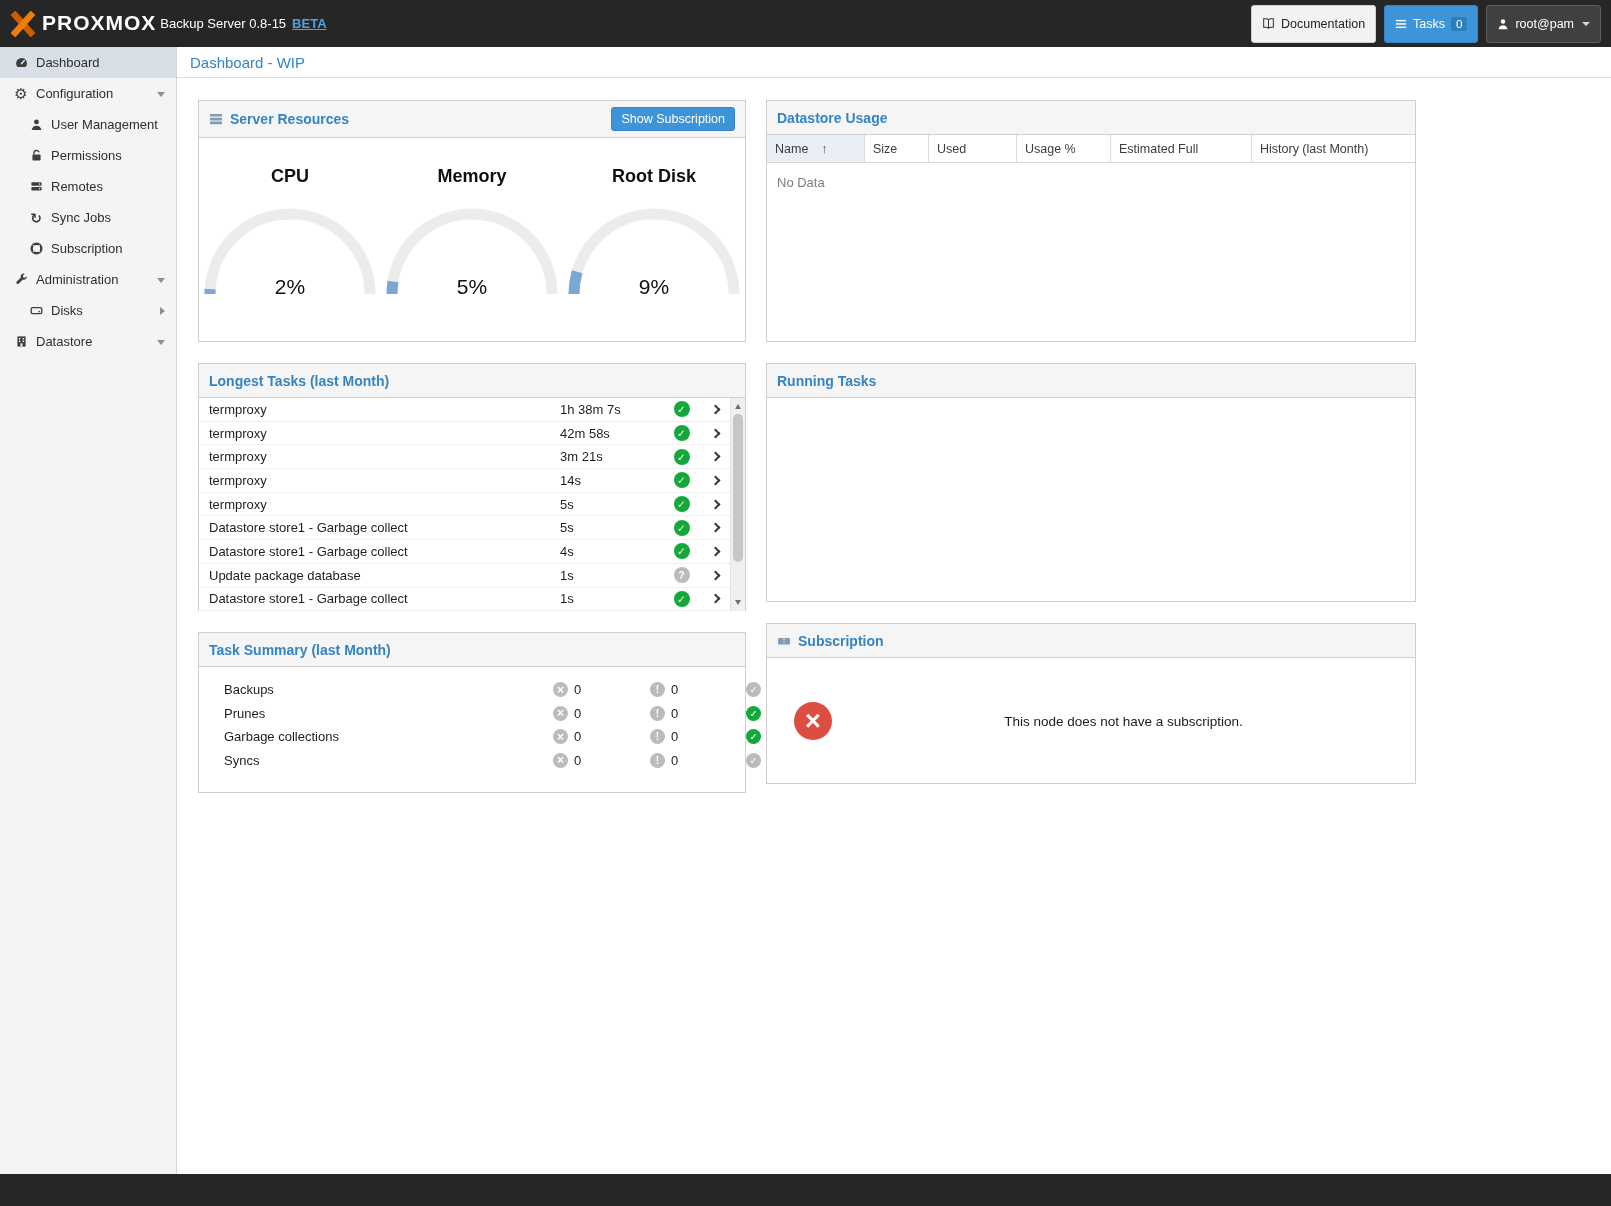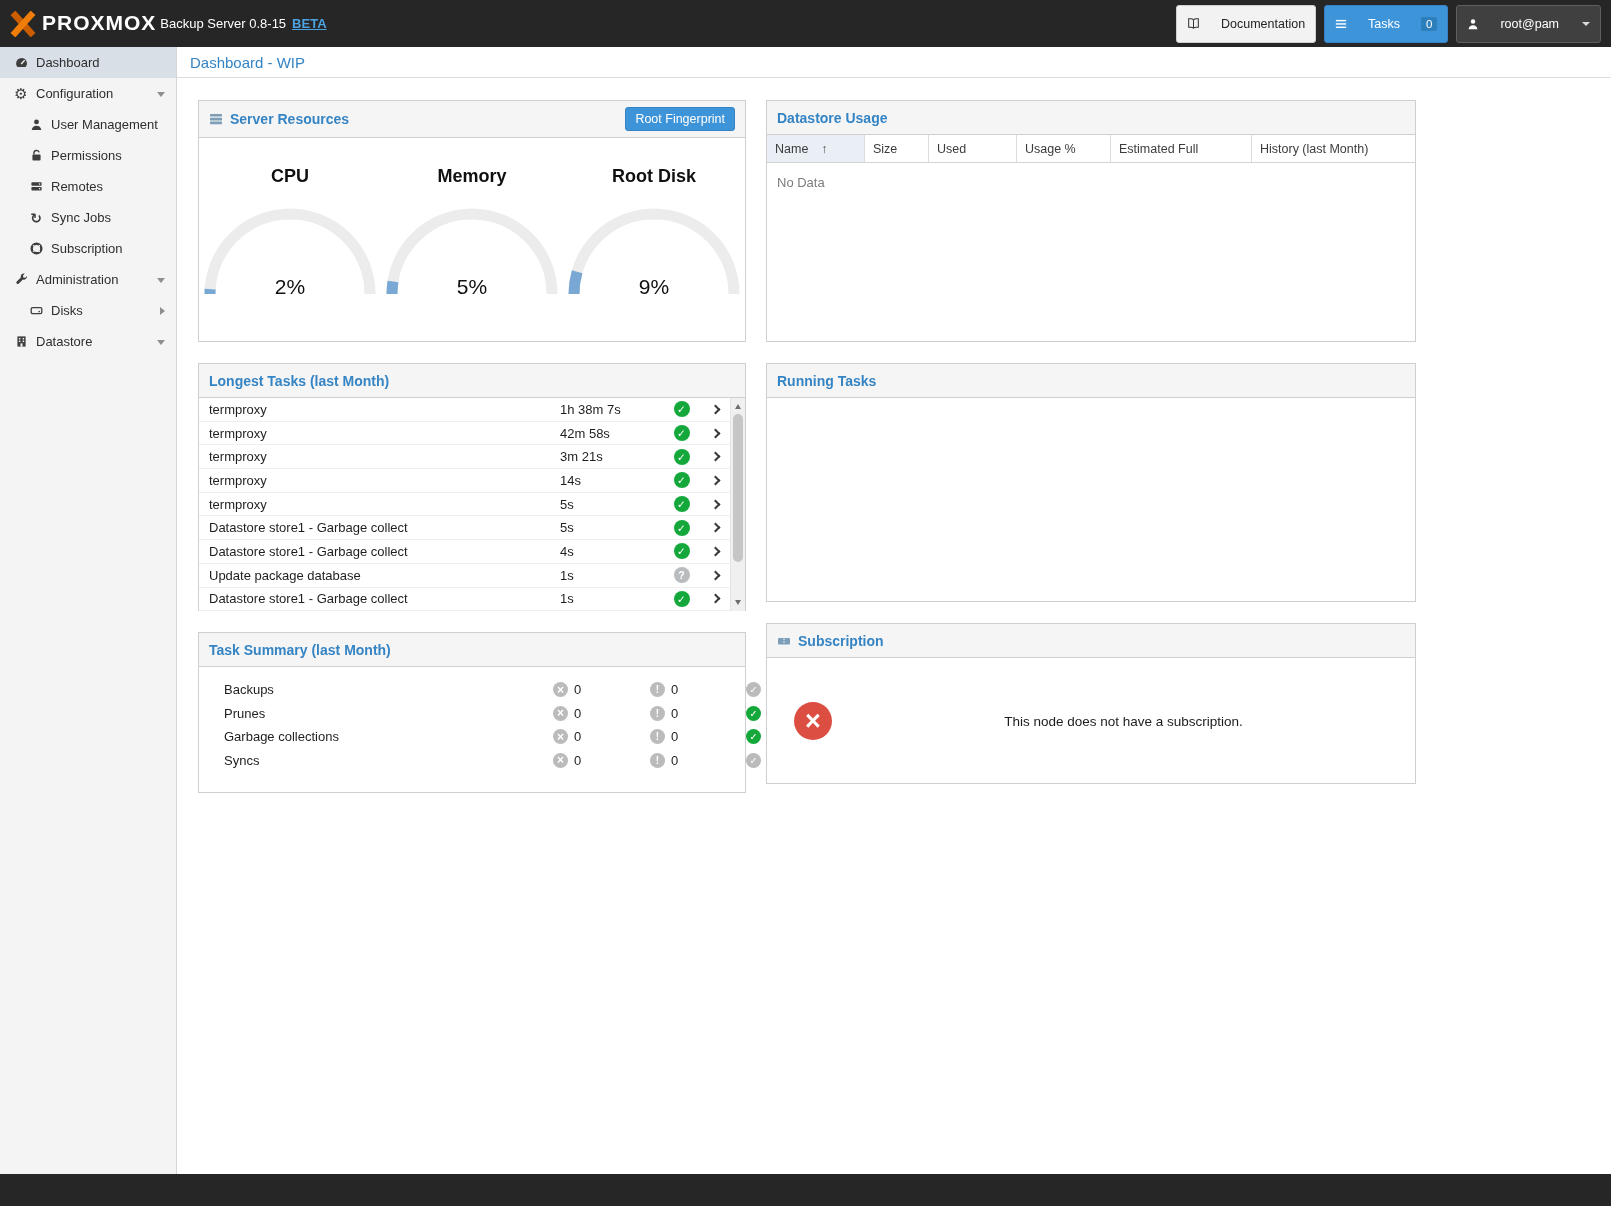--- a/index.html
+++ b/index.html
@@ -8,21 +8,21 @@
 button{font-family:inherit;border:none;background:none;}
 
 
 .topbar{height:47px;background:#262626;display:flex;align-items:center;padding:0 10px;}
 .logo{display:flex;}
 .logo svg{display:block;}
 .logo-text{color:#fff;font-weight:bold;font-size:21px;letter-spacing:1px;margin-left:6px;}
 .app-title{color:#fff;font-size:13px;margin-left:4px;}
 .beta{color:#4da3e2;font-weight:bold;margin-left:6px;text-decoration:underline;cursor:pointer;font-size:13px;}
 .topbar-right{margin-left:auto;display:flex;align-items:center;gap:8px;}
-.btn{height:38px;display:inline-flex;align-items:center;gap:21px;padding:0 10px;border-radius:3px;font-size:12.5px;cursor:pointer;justify-content:center;}
+.btn{height:38px;display:inline-flex;align-items:center;gap:6px;padding:0 10px;border-radius:3px;font-size:12.5px;cursor:pointer;justify-content:center;}
 .btn svg{display:block;}
 .btn-light{background:#f2f2f2;color:#232323;border:1px solid #d0d0d0;}
 .btn-blue{background:#3d94d9;color:#fff;border:1px solid #3583c4;}
 .btn-dark{background:#404040;color:#fff;border:1px solid #5f5f5f;}
 .badge{background:#2d7fbc;border-radius:2px;padding:1px 5px;font-size:11.5px;}
 .caret{width:0;height:0;border-left:4px solid transparent;border-right:4px solid transparent;border-top:4px solid #d9d9d9;margin-left:2px;}
 
 
 .shell{display:flex;height:1127px;}
 .sidebar{width:177px;flex-shrink:0;background:#f4f4f4;border-right:1px solid #d6d6d6;}
@@ -281,21 +281,21 @@
         <div class="panel p-server">
           <div class="panel-header tall">
             <span>
               <svg viewBox="0 0 14 14" width="14" height="14" fill="#7d9db8">
                   <rect x="1" y="2" width="12" height="2.6" rx="0.6"></rect>
                   <rect x="1" y="5.8" width="12" height="2.6" rx="0.6"></rect>
                   <rect x="1" y="9.6" width="12" height="2.6" rx="0.6"></rect>
                 </svg>
             </span>
             <span class="panel-title">Server Resources</span>
-            <button class="tool-btn">Root Fingerprint</button>
+            <button class="tool-btn">Show Subscription</button>
           </div>
           <div class="gauges">
             <div class="gauge">
               <div class="gauge-label">CPU</div>
               <div class="gauge-wrap">
                 <svg viewBox="0 0 180 96" width="180" height="96">
                   <path d="M 10 91 A 80 80 0 0 1 170 91" fill="none" stroke="#ececec" stroke-width="11"></path>
                   <path d="M 10 91 A 80 80 0 0 1 170 91" fill="none" stroke="#79a8d4" stroke-width="11" stroke-dasharray="5.0 999"></path>
                 </svg>
                 <div class="gauge-value">2%</div>

